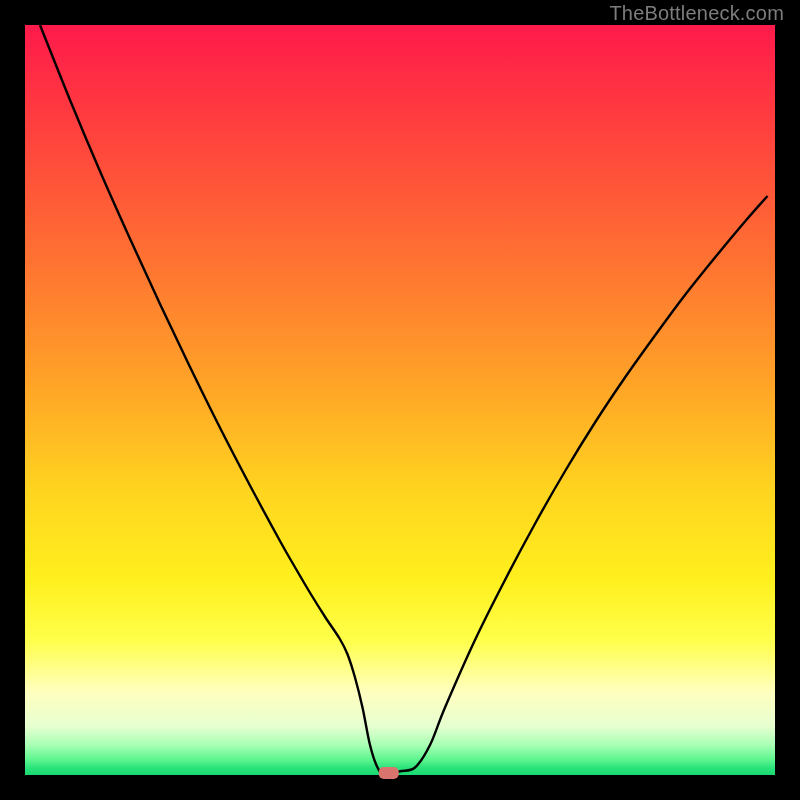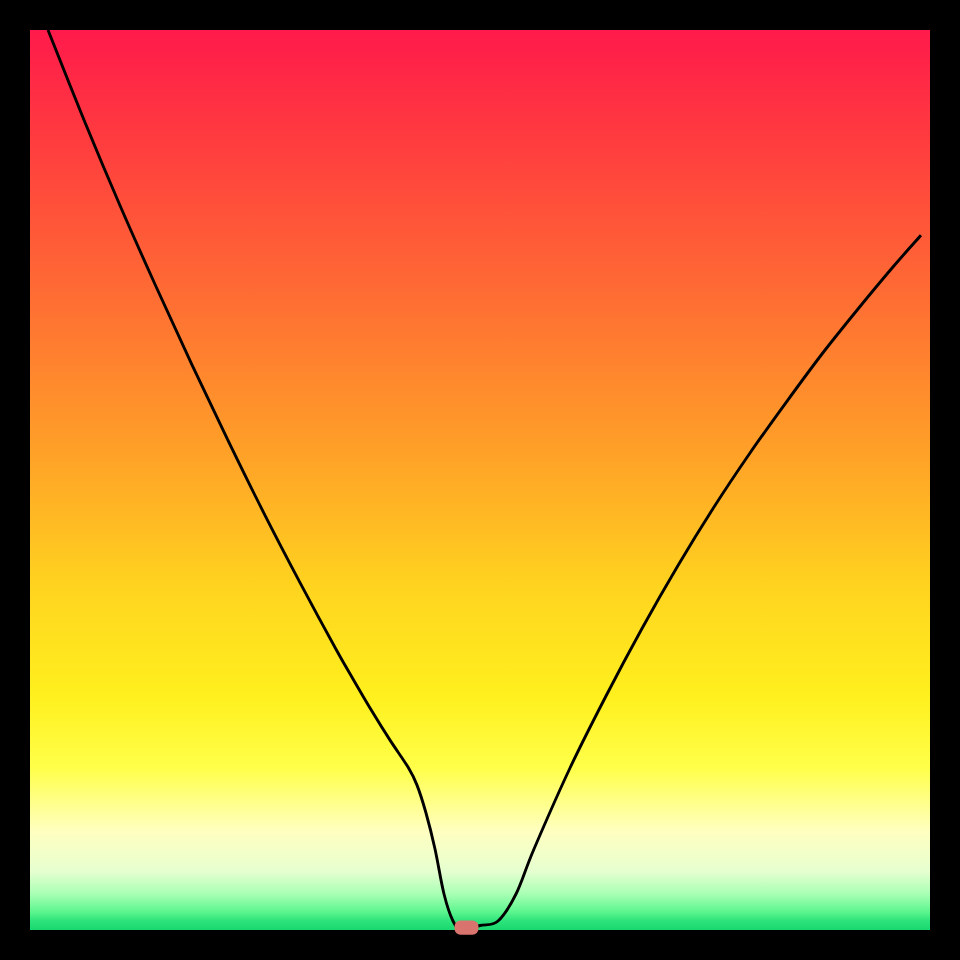--- a/index.html
+++ b/index.html
@@ -24,20 +24,21 @@
     letter-spacing: 0.2px;
   }
   svg {
     display: block;
   }
 </style>
 </head>
 <body>
 
 <div class="wrap">
+  <div class="watermark">TheBottleneck.com</div>
 
   <svg id="chart-svg" width="800" height="800" viewBox="0 0 800 800">
     <defs>
       <linearGradient id="bg-grad" x1="0" y1="0" x2="0" y2="1">
           <stop offset="0%" stop-color="#ff1a4b"></stop>
           <stop offset="12%" stop-color="#ff3b3f"></stop>
           <stop offset="30%" stop-color="#ff6e33"></stop>
           <stop offset="48%" stop-color="#ffa427"></stop>
           <stop offset="62%" stop-color="#ffd41f"></stop>
           <stop offset="74%" stop-color="#fff01e"></stop>

